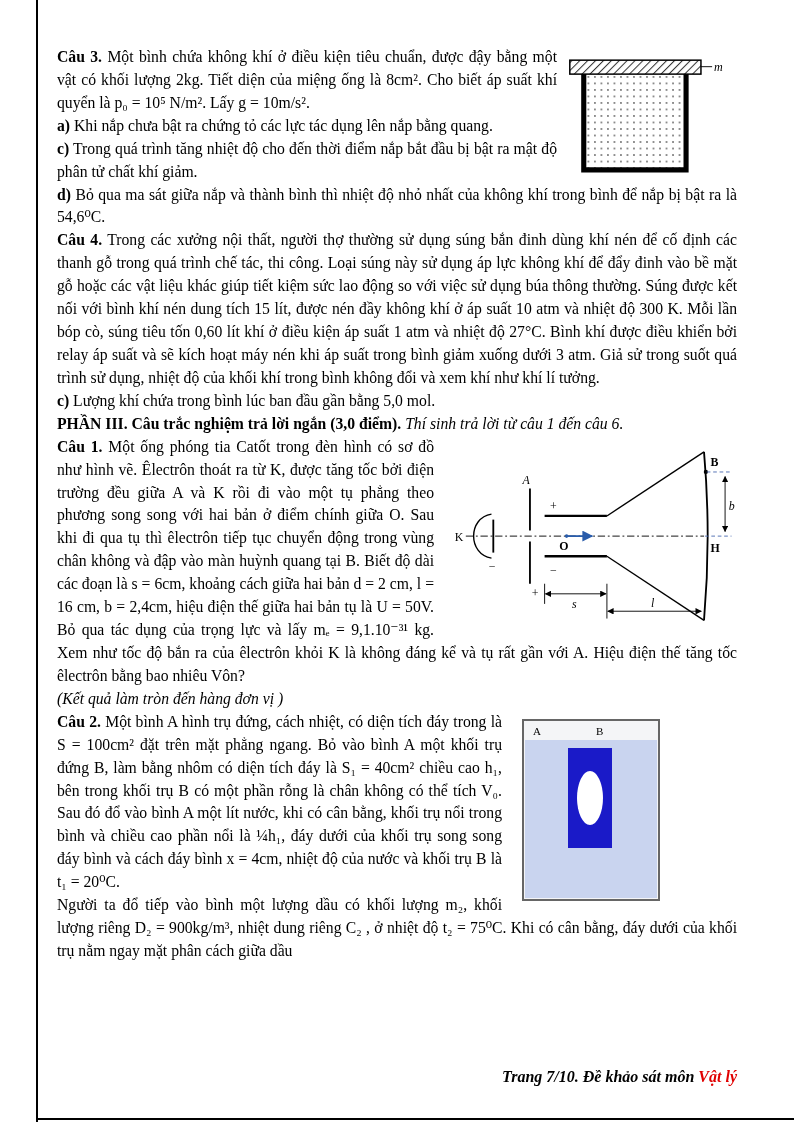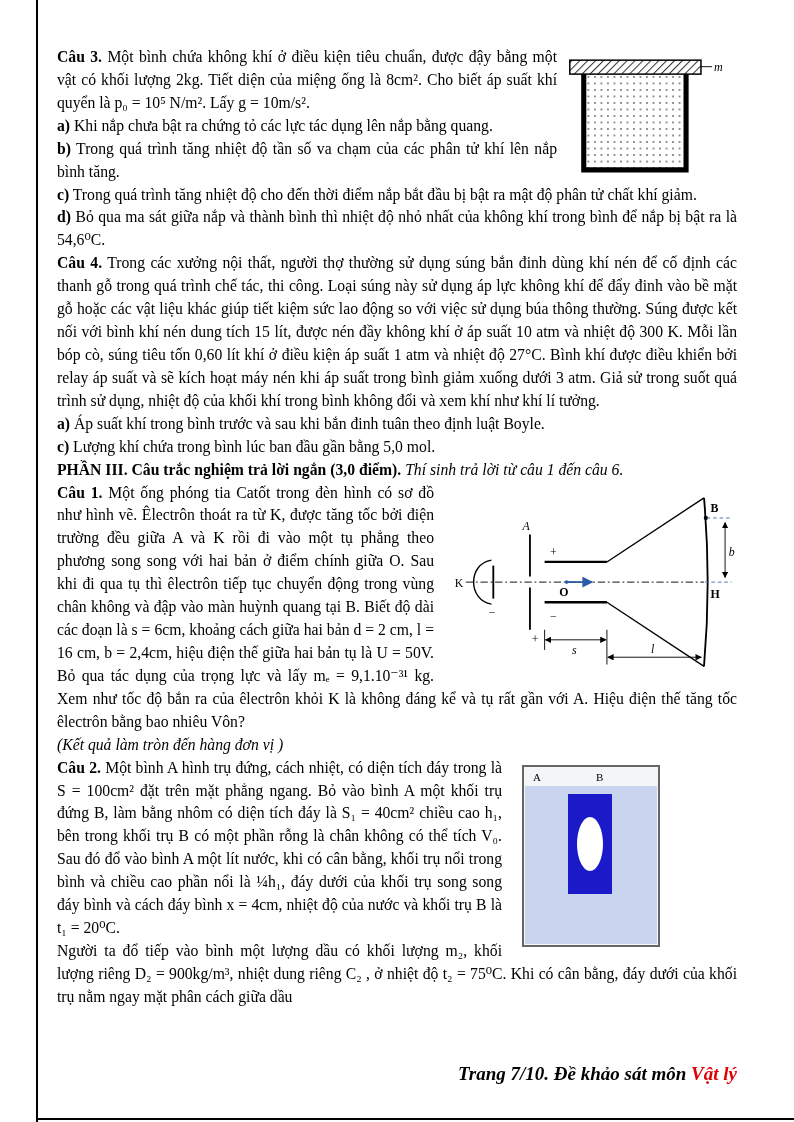--- a/index.html
+++ b/index.html
@@ -32,21 +32,21 @@
   .fig-cylinder { float:right; width:225px; margin:3px 0 4px 10px; }
   .fig-cylinder svg { width:150px; display:block; margin-left:4px; }
 
   svg text { font-family:"Liberation Serif","DejaVu Serif",serif; font-size:13px; fill:#000; }
   svg text.it { font-style:italic; }
   svg text.bd { font-weight:bold; }
   svg text.sm { font-size:11px; }
 
   .footer {
     position:absolute; right:57px; bottom:34px;
-    font-weight:bold; font-style:italic; font-size:19px;
+    font-weight:bold; font-style:italic; font-size:16px;
     color:#000;
   }
   .footer .subject { color:#e00000; }
 </style>
 </head>
 <body>
 
 <div class="page">
 
   <section>
@@ -67,28 +67,26 @@
         <g>
           <rect x="21" y="27" width="104" height="101" fill="url(#dots)"></rect>
           <path d="M 18,27 L 18,130 L 128,130 L 128,27" fill="none" stroke="#000" stroke-width="5.5"></path>
         </g>
         <text class="it" x="158" y="24">m</text>
       </svg>
     </figure>
 
     <p class="para"><b class="lbl">Câu 3.</b><span> Một bình chứa không khí ở điều kiện tiêu chuẩn, được đậy bằng một vật có khối lượng 2kg. Tiết diện của miệng ống là 8cm². Cho biết áp suất khí quyển là p₀ = 10⁵ N/m². Lấy g = 10m/s².</span></p>
     <p class="para"><b class="lbl">a)</b><span> Khi nắp chưa bật ra chứng tỏ các lực tác dụng lên nắp bằng quang.</span></p>
-    <p class="para"><b class="lbl">b)</b><span> Trong quá trình tăng nhiệt độ tần số va chạm của các phân tử khí lên nắp bình tăng.</span></p>
     <p class="para"><b class="lbl">c)</b><span> Trong quá trình tăng nhiệt độ cho đến thời điểm nắp bắt đầu bị bật ra mật độ phân tử chất khí giảm.</span></p>
     <p class="para"><b class="lbl">d)</b><span> Bỏ qua ma sát giữa nắp và thành bình thì nhiệt độ nhỏ nhất của không khí trong bình để nắp bị bật ra là 54,6⁰C.</span></p>
   </section>
 
   <section>
     <p class="para"><b class="lbl">Câu 4.</b><span> Trong các xưởng nội thất, người thợ thường sử dụng súng bắn đinh dùng khí nén để cố định các thanh gỗ trong quá trình chế tác, thi công. Loại súng này sử dụng áp lực không khí để đẩy đinh vào bề mặt gỗ hoặc các vật liệu khác giúp tiết kiệm sức lao động so với việc sử dụng búa thông thường. Súng được kết nối với bình khí nén dung tích 15 lít, được nén đầy không khí ở áp suất 10 atm và nhiệt độ 300 K. Mỗi lần bóp cò, súng tiêu tốn 0,60 lít khí ở điều kiện áp suất 1 atm và nhiệt độ 27°C. Bình khí được điều khiển bởi relay áp suất và sẽ kích hoạt máy nén khi áp suất trong bình giảm xuống dưới 3 atm. Giả sử trong suốt quá trình sử dụng, nhiệt độ của khối khí trong bình không đổi và xem khí như khí lí tưởng.</span></p>
-    <p class="para"><b class="lbl">a)</b><span> Áp suất khí trong bình trước và sau khi bắn đinh tuân theo định luật Boyle.</span></p>
     <p class="para"><b class="lbl">c)</b><span> Lượng khí chứa trong bình lúc ban đầu gần bằng 5,0 mol.</span></p>
   </section>
 
   <p class="para"><b class="lbl">PHẦN III. Câu trắc nghiệm trả lời ngắn (3,0 điểm).</b><span class="italic"> Thí sinh trả lời từ câu 1 đến câu 6.</span></p>
 
   <section>
     <figure class="fig-tube">
       <svg viewBox="0 0 322 212">
         <defs>
           <marker id="arrK" viewBox="0 0 10 10" refX="9" refY="5" markerWidth="7" markerHeight="7" orient="auto-start-reverse">

